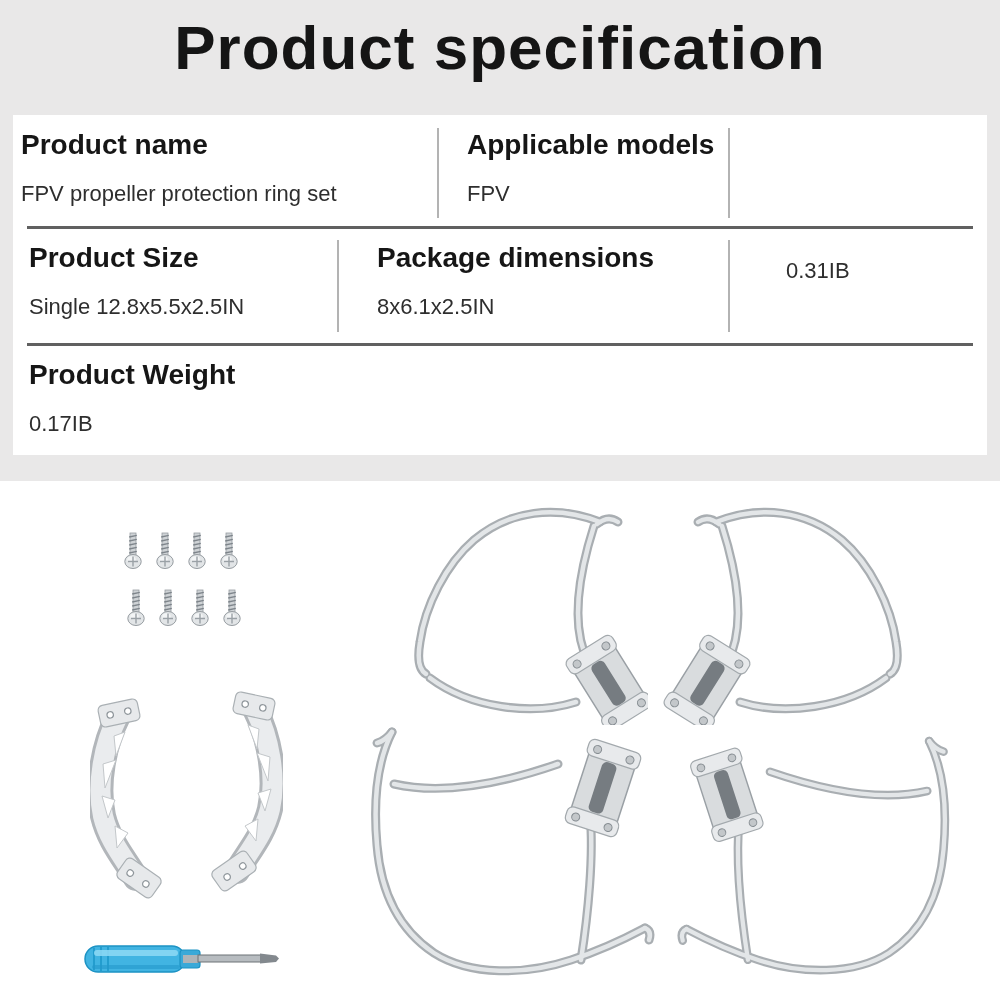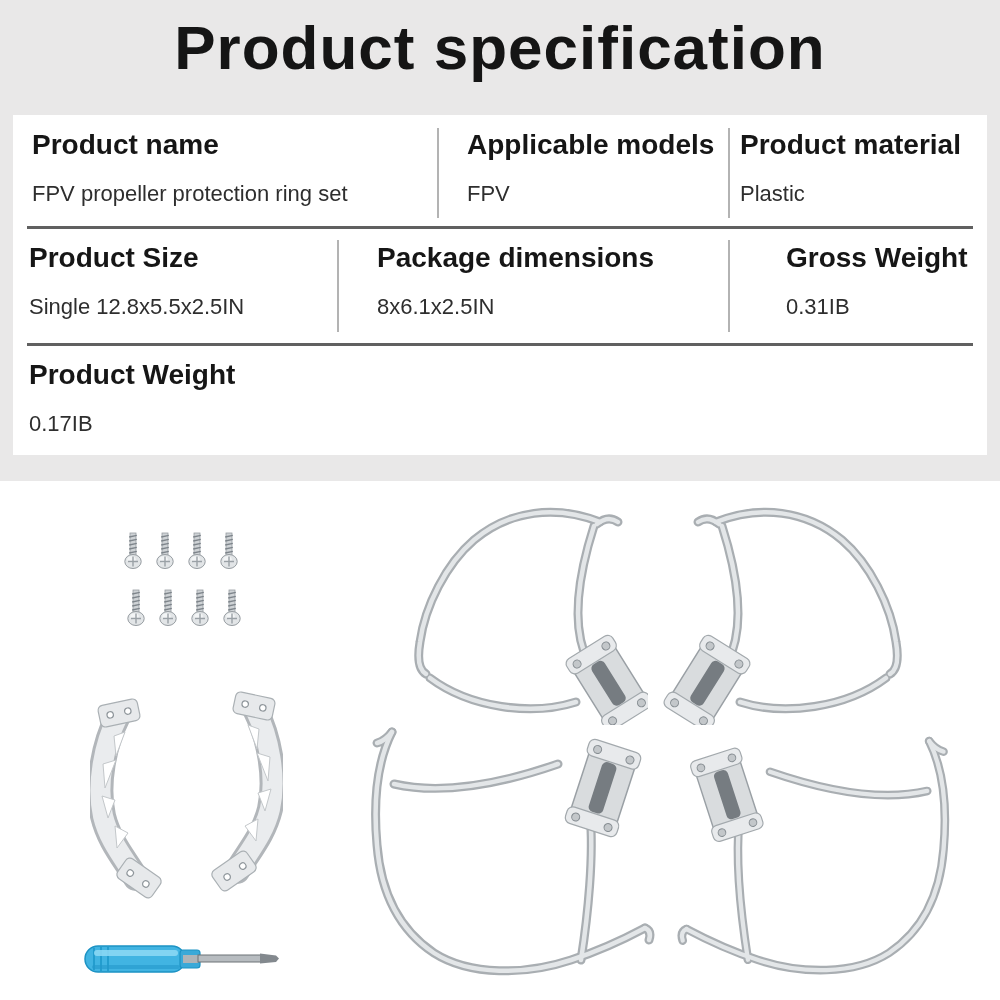--- a/index.html
+++ b/index.html
@@ -18,21 +18,21 @@
   .cell{position:absolute;top:0;height:100%;box-sizing:border-box;padding-top:12px;white-space:nowrap;overflow:hidden;}
   .cell .h{font-size:28px;line-height:36px;font-weight:700;color:#161616;}
   .cell .v{font-size:22px;line-height:34px;font-weight:400;color:#2e2e2e;margin-top:14px;}
   .hline{position:absolute;left:14px;width:946px;height:3px;background:#606060;}
   .hl1{top:111px;} .hl2{top:228px;}
   .vline{position:absolute;width:2px;background:#b3b3b3;}
   .r1 .vline{top:13px;height:90px;}
   .r2 .vline{top:12px;height:92px;}
 
   
-  .r1 .c1{left:0;width:356px;padding-left:19px;}
+  .r1 .c1{left:0;width:356px;padding-left:8px;}
   .r1 .c2{left:424px;width:291px;padding-left:30px;}
   .r1 .c3{left:715px;width:259px;padding-left:12px;}
   
   .r2 .c1{left:0;width:324px;padding-left:16px;}
   .r2 .c2{left:310px;width:391px;padding-left:54px;}
   .r2 .c3{left:715px;width:259px;padding-left:58px;}
   .r3 .c1{left:0;width:916px;padding-left:16px;}
 
   
   .gallery{position:absolute;left:0;top:481px;width:1000px;height:519px;background:#ffffff;}
@@ -81,41 +81,36 @@
         <div class="cell c1">
           <div class="h">Product name</div>
           <div class="v">FPV propeller protection ring set</div>
         </div>
         <div class="vline" style="left:424px"></div>
         <div class="cell c2">
           <div class="h">Applicable models</div>
           <div class="v">FPV</div>
         </div>
         <div class="vline" style="left:715px"></div>
-        <div class="cell c3">
-          <div class="h">Product material</div>
-          <div class="v">Plastic</div>
-        </div>
       </div>
 
       <div class="hline hl1"></div>
 
       <div class="row r2">
         <div class="cell c1">
           <div class="h">Product Size</div>
           <div class="v">Single 12.8x5.5x2.5IN</div>
         </div>
         <div class="vline" style="left:324px"></div>
         <div class="cell c2">
           <div class="h">Package dimensions</div>
           <div class="v">8x6.1x2.5IN</div>
         </div>
         <div class="vline" style="left:715px"></div>
         <div class="cell c3">
-          <div class="h">Gross Weight</div>
           <div class="v">0.31IB</div>
         </div>
       </div>
 
       <div class="hline hl2"></div>
 
       <div class="row r3">
         <div class="cell c1">
           <div class="h">Product Weight</div>
           <div class="v">0.17IB</div>

